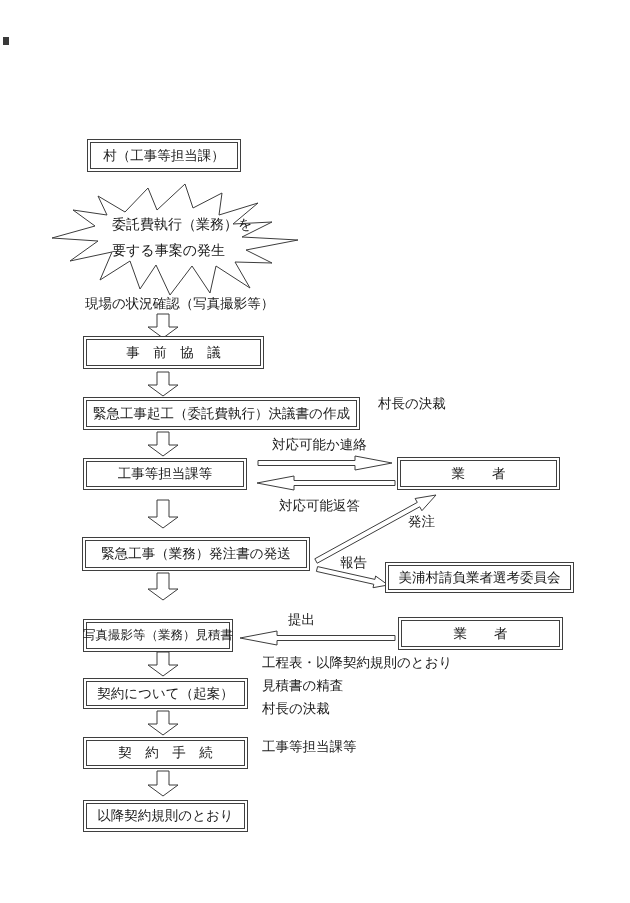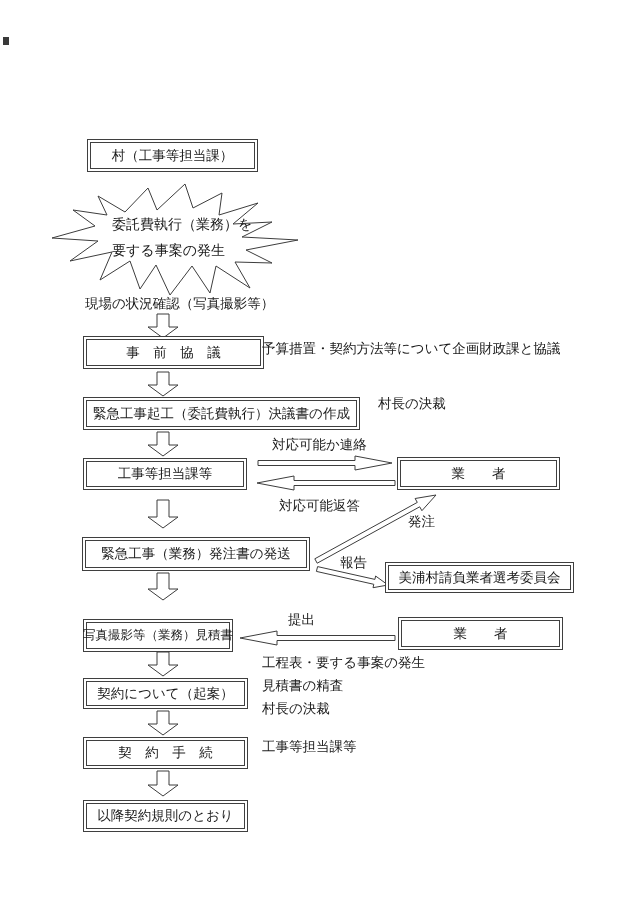--- a/index.html
+++ b/index.html
@@ -67,35 +67,34 @@
 
     <path class="ln" d="M258,460.5 H355 V456 L392,463 L355,470 V465.5 H258 Z"></path>
     <path class="ln" d="M395,480.5 H294 V476 L257,483 L294,490 V485.5 H395 Z"></path>
     <path class="ln" d="M395,635.5 H277 V631 L240,638 L277,645 V640.5 H395 Z"></path>
 
     <polygon class="ln" points="317.2,563.2 419.7,506.8 421.9,510.7 436,495 415.1,498.5 417.3,502.4 314.8,558.8"></polygon>
     <polygon class="ln" points="316.4,571.4 373.8,584.3 373,587.7 388,585 375.6,576 374.9,579.4 317.6,566.6"></polygon>
   </svg>
 
 
-  <div class="box" style="left:87px;top:139px;width:171px;height:33px">
+  <div class="box" style="left:87px;top:139px;width:154px;height:33px">
     <div class="box-inner">村（工事等担当課）</div>
   </div>
 
   <div class="burst-text">
     <div>委託費執行（業務）を</div>
     <div>要する事案の発生</div>
   </div>
 
   <div class="annotation" style="left:85px;top:295px">現場の状況確認（写真撮影等）</div>
 
   <div class="box" style="left:83px;top:336px;width:181px;height:33px">
     <div class="box-inner">事　前　協　議</div>
   </div>
-  <div class="annotation" style="left:262px;top:340px">予算措置・契約方法等について企画財政課と協議</div>
 
   <div class="box" style="left:83px;top:397px;width:277px;height:33px">
     <div class="box-inner">緊急工事起工（委託費執行）決議書の作成</div>
   </div>
   <div class="annotation" style="left:378px;top:395px">村長の決裁</div>
 
   <div class="annotation" style="left:272px;top:436px">対応可能か連絡</div>
 
   <div class="box" style="left:83px;top:458px;width:164px;height:32px">
     <div class="box-inner">工事等担当課等</div>
@@ -118,21 +117,21 @@
 
   <div class="annotation" style="left:288px;top:611px">提出</div>
 
   <div class="box" style="left:83px;top:619px;width:150px;height:33px">
     <div class="box-inner" style="font-size:12.5px">写真撮影等（業務）見積書</div>
   </div>
   <div class="box" style="left:398px;top:617px;width:165px;height:33px">
     <div class="box-inner">業　　者</div>
   </div>
 
-  <div class="annotation" style="left:262px;top:654px">工程表・要する事案の発生</div>
+  <div class="annotation" style="left:262px;top:654px">工程表・以降契約規則のとおり</div>
   <div class="annotation" style="left:262px;top:677px">見積書の精査</div>
   <div class="annotation" style="left:262px;top:700px">村長の決裁</div>
 
   <div class="box" style="left:83px;top:678px;width:165px;height:31px">
     <div class="box-inner">契約について（起案）</div>
   </div>
 
   <div class="box" style="left:83px;top:737px;width:165px;height:32px">
     <div class="box-inner">契　約　手　続</div>
   </div>

